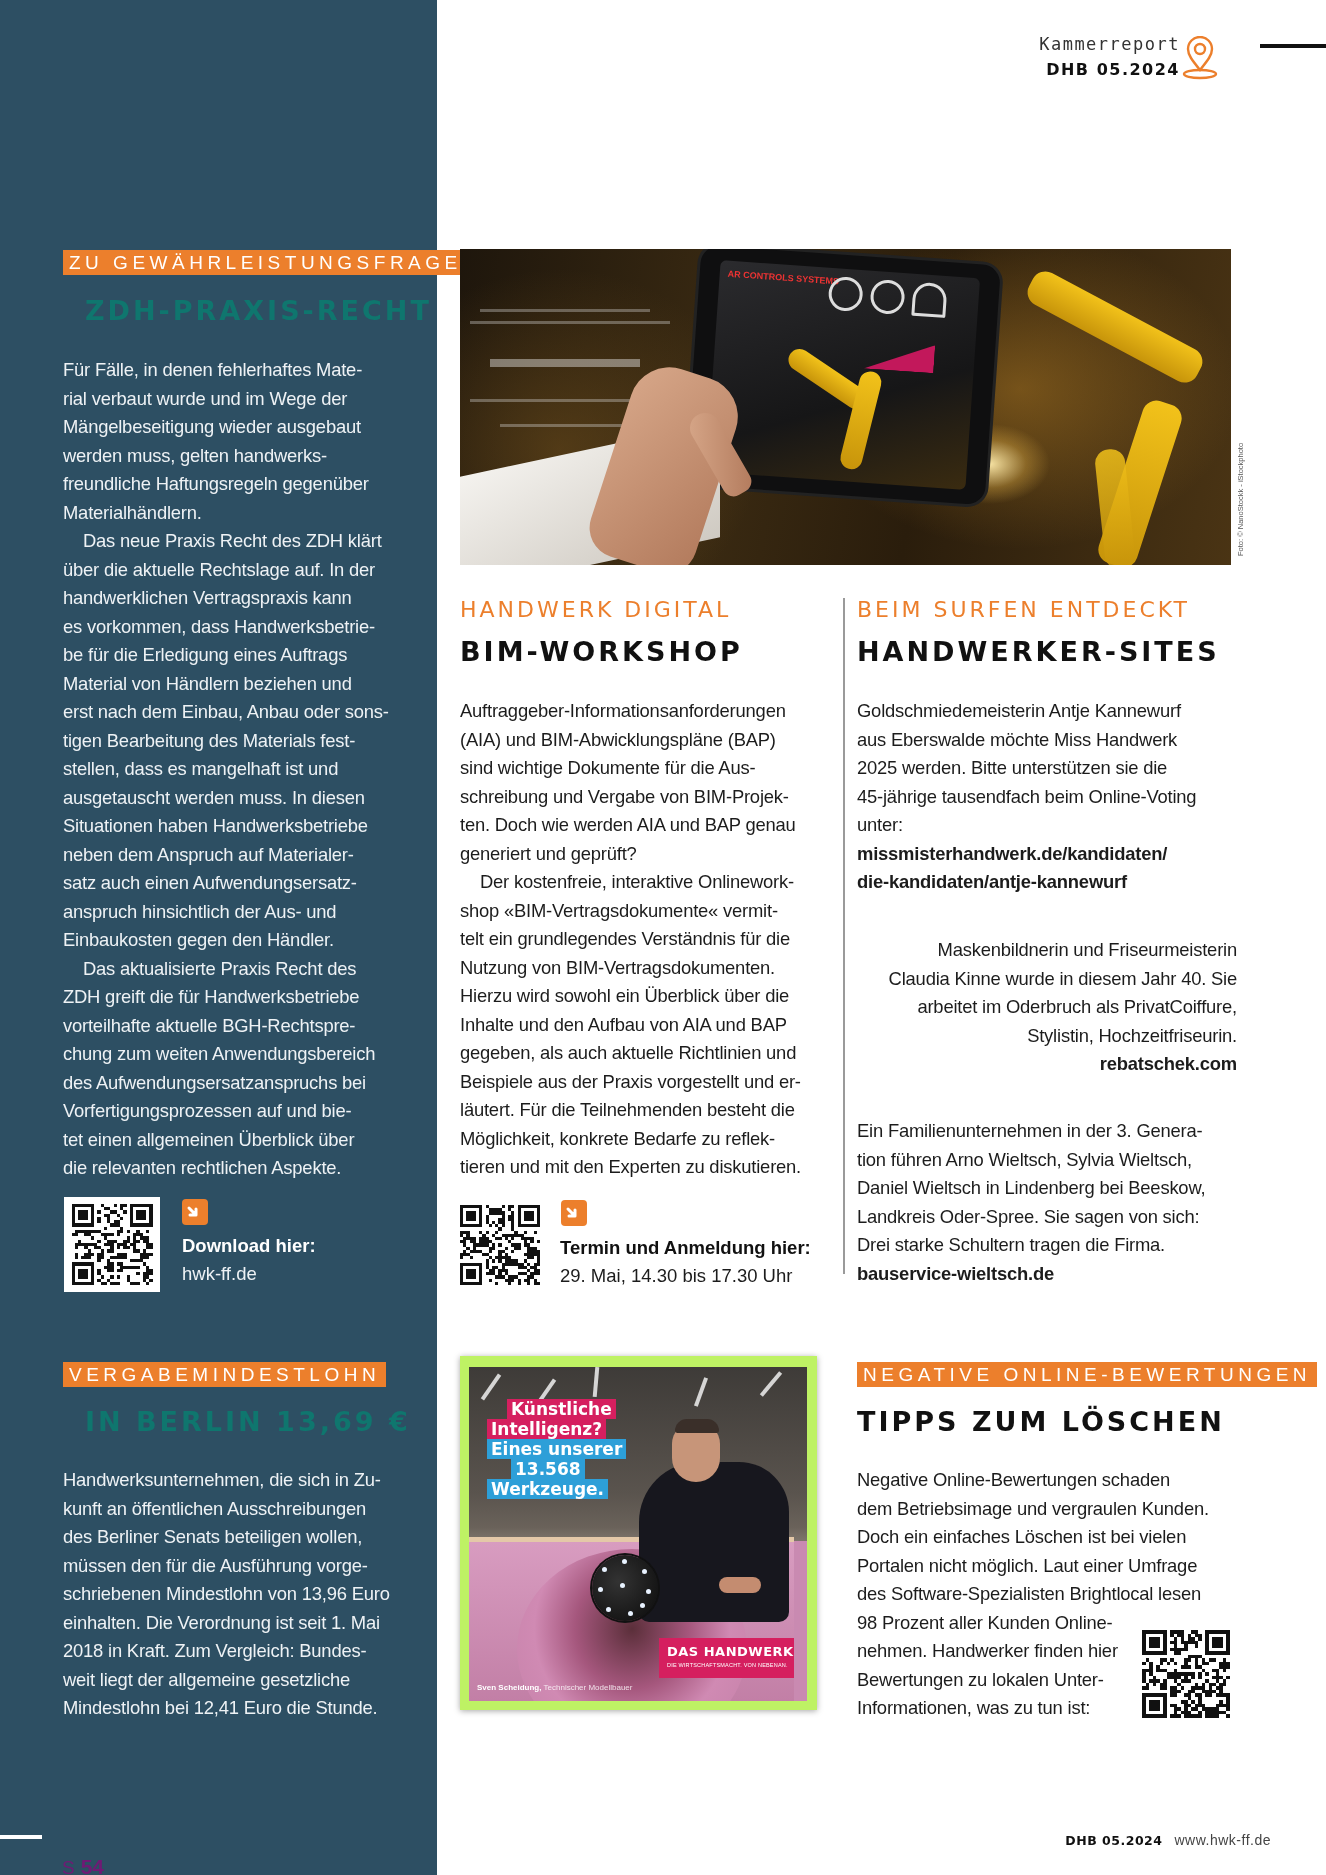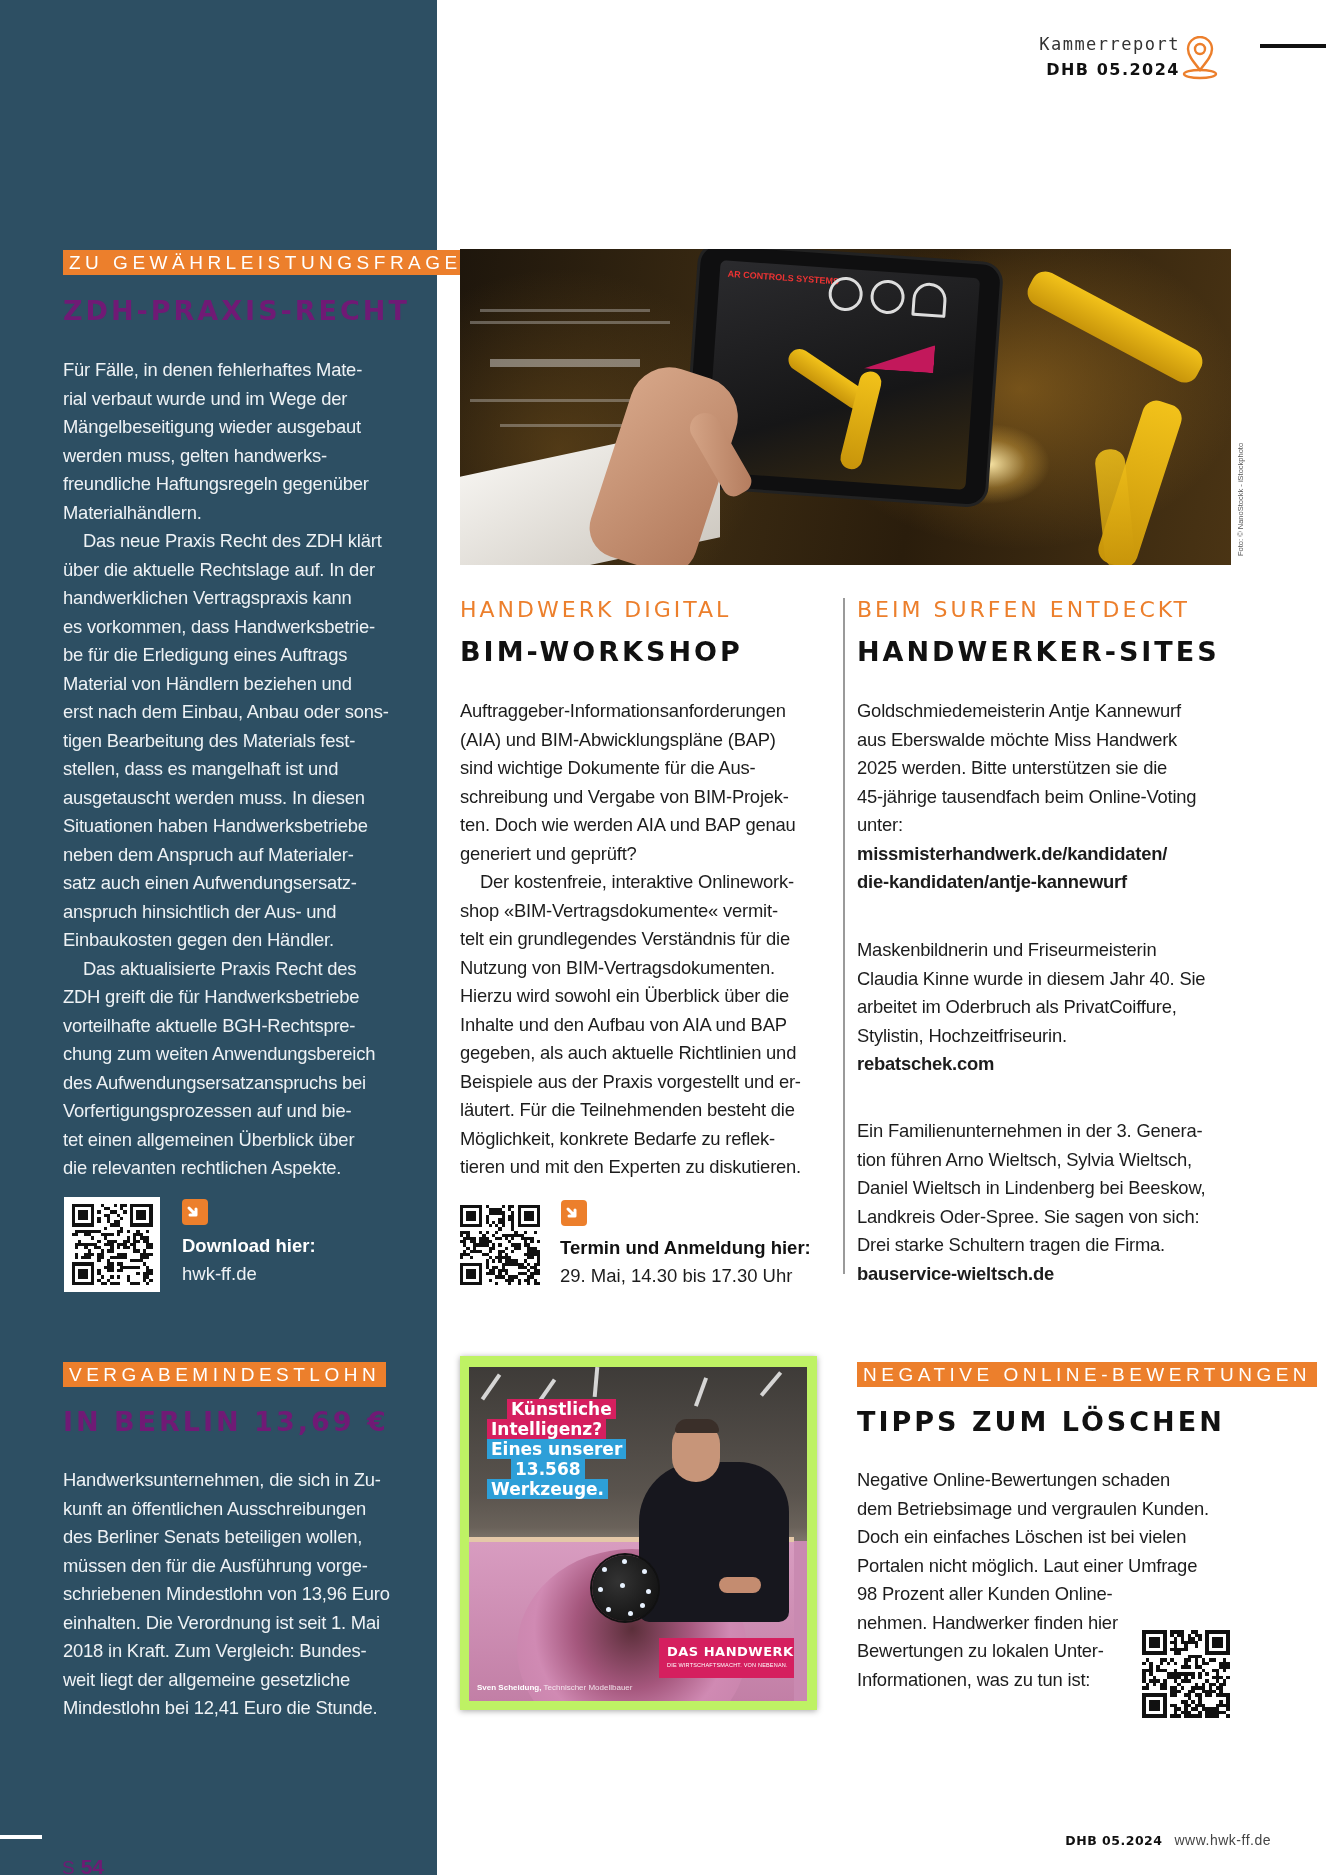--- a/index.html
+++ b/index.html
@@ -10,21 +10,21 @@
 
   .header-block { position: absolute; right: 0; top: 28px; width: 540px; height: 60px; text-align: right; }
   .header-kicker { position: absolute; right: 146px; top: 6px; font-family: "DejaVu Sans Mono", monospace; font-size: 17px; letter-spacing: 1.5px; color: #333; }
   .header-issue { position: absolute; right: 146px; top: 32px; font-family: "DejaVu Sans", sans-serif; font-weight: bold; font-size: 16px; letter-spacing: 1.5px; color: #111; }
   .pin-icon { position: absolute; right: 108px; top: 8px; width: 36px; height: 48px; }
   .header-rule { position: absolute; right: 0; top: 16px; width: 66px; height: 4px; background: #111; }
 
   .kicker-box { position: absolute; background: #ec7f2c; color: #ffffff; font-family: "Liberation Sans Narrow", "Liberation Sans", sans-serif; font-size: 19px; letter-spacing: 4.5px; padding: 2px 6px 1px 6px; line-height: 22px; white-space: nowrap; }
   .kicker-text { position: absolute; color: #ec7f2c; font-family: "DejaVu Sans", sans-serif; font-size: 22px; letter-spacing: 3px; line-height: 26px; white-space: nowrap; font-weight: normal; }
   .headline { position: absolute; font-family: "DejaVu Sans", sans-serif; font-weight: bold; font-size: 27px; letter-spacing: 3px; line-height: 32px; white-space: nowrap; }
-  .headline.light { color: #701a75; }
+  .headline.light { color: #0f766e; margin-left: 22px; }
   .headline.dark { color: #111111; }
 
   .body-text { position: absolute; font-family: "Liberation Sans", sans-serif; font-size: 18.4px; line-height: 28.5px; letter-spacing: -0.2px; }
   .body-text.light { color: #eef2f5; }
   .body-text.dark { color: #1c1c1c; }
   .body-text .link { font-weight: bold; display: block; }
   .line { display: block; white-space: nowrap; }
 
   .qr { position: absolute; background: #ffffff; }
   .qr svg { display: block; width: 100%; height: 100%; }
@@ -628,21 +628,21 @@
 <div class="headline dark" style="left:857px; top:636px;">HANDWERKER-SITES</div>
 <div class="body-text dark" style="left:857px; top:697px; width:380px;">
   <span class="line">Goldschmiedemeisterin Antje Kannewurf</span>
   <span class="line">aus Eberswalde möchte Miss Handwerk</span>
   <span class="line">2025 werden. Bitte unterstützen sie die</span>
   <span class="line">45-jährige tausendfach beim Online-Voting</span>
   <span class="line">unter:</span>
   <span class="line link">missmisterhandwerk.de/kandidaten/</span>
   <span class="line link">die-kandidaten/antje-kannewurf</span>
 </div>
-<div class="body-text dark" style="left:857px; top:936px; width:380px;">
+<div class="body-text dark" style="left:857px; top:936px; width:380px;text-align:right;">
   <span class="line">Maskenbildnerin und Friseurmeisterin</span>
   <span class="line">Claudia Kinne wurde in diesem Jahr 40. Sie</span>
   <span class="line">arbeitet im Oderbruch als PrivatCoiffure,</span>
   <span class="line">Stylistin, Hochzeitfriseurin.</span>
   <span class="line link">rebatschek.com</span>
 </div>
 <div class="body-text dark" style="left:857px; top:1117px; width:380px;">
   <span class="line">Ein Familienunternehmen in der 3. Genera-</span>
   <span class="line">tion führen Arno Wieltsch, Sylvia Wieltsch,</span>
   <span class="line">Daniel Wieltsch in Lindenberg bei Beeskow,</span>
@@ -703,20 +703,21 @@
   </div>
 </div>
 
 <div class="kicker-box" style="left:857px; top:1362px;">NEGATIVE ONLINE-BEWERTUNGEN</div>
 <div class="headline dark" style="left:857px; top:1406px;">TIPPS ZUM LÖSCHEN</div>
 <div class="body-text dark" style="left:857px; top:1466px; width:380px;">
   <span class="line">Negative Online-Bewertungen schaden</span>
   <span class="line">dem Betriebsimage und vergraulen Kunden.</span>
   <span class="line">Doch ein einfaches Löschen ist bei vielen</span>
   <span class="line">Portalen nicht möglich. Laut einer Umfrage</span>
+  <span class="line">des Software-Spezialisten Brightlocal lesen</span>
   <span class="line">98 Prozent aller Kunden Online-</span>
   <span class="line">nehmen. Handwerker finden hier</span>
   <span class="line">Bewertungen zu lokalen Unter-</span>
   <span class="line">Informationen, was zu tun ist:</span>
 </div>
 <div class="qr" style="left:1142px; top:1630px; width:88px; height:88px;">
   <svg class="qrsvg" viewBox="0 0 25 25" shape-rendering="crispEdges">
       <rect x="8" y="0" width="1" height="1" fill="#111"></rect>
       <rect x="9" y="0" width="1" height="1" fill="#111"></rect>
       <rect x="10" y="0" width="1" height="1" fill="#111"></rect>

